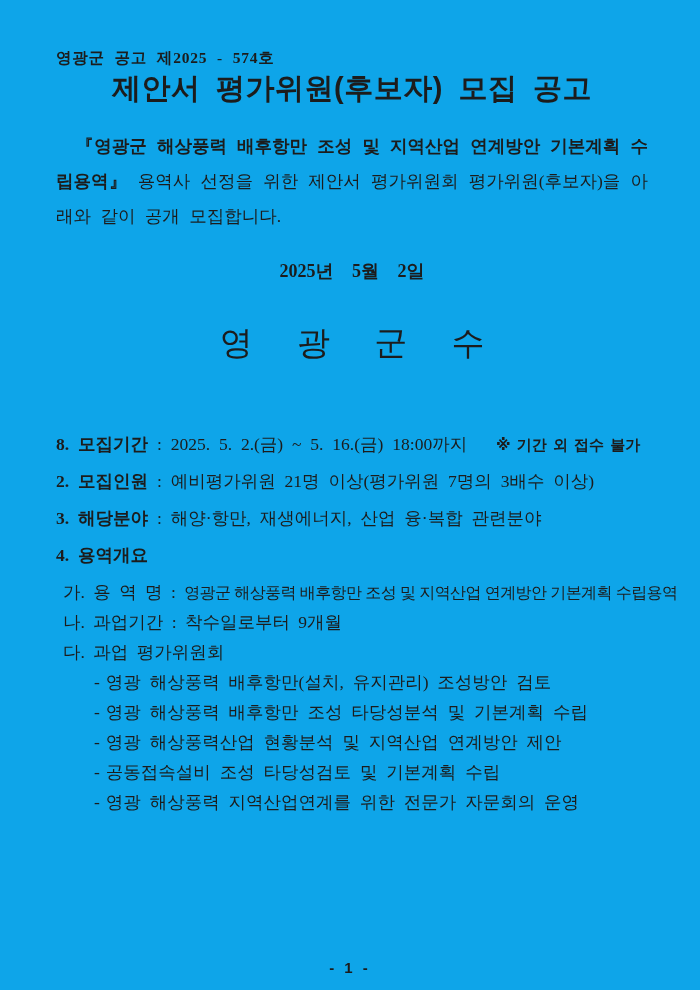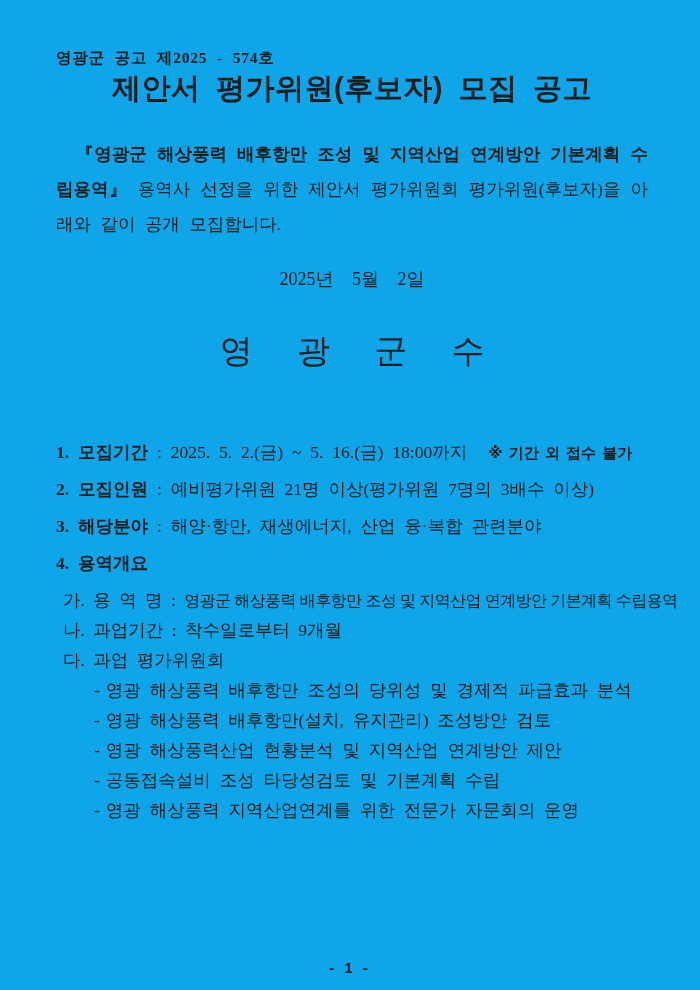--- a/index.html
+++ b/index.html
@@ -28,33 +28,34 @@
   .title {
     text-align: center;
     font-family: "Liberation Sans", "DejaVu Sans", sans-serif;
     font-weight: bold;
     font-size: 29px;
     letter-spacing: 0.5px;
     word-spacing: 7px;
     white-space: nowrap;
   }
   .intro {
-    margin-top: 28px;
+    margin-top: 20px;
     font-size: 17.5px;
     line-height: 35px;
     text-align: justify;
     text-indent: 20px;
     word-spacing: 5px;
   }
   .intro .bold { font-weight: bold; }
   .date-line {
     margin-top: 25px;
     text-align: center;
     font-size: 18px;
     word-spacing: 14px;
+    font-weight: bold;
   }
   .issuer {
     margin-top: 38px;
     text-align: center;
     font-size: 33px;
     letter-spacing: 12px;
     word-spacing: 12px;
     text-indent: 12px;
   }
   .section {
@@ -65,21 +66,21 @@
     line-height: 25px;
     margin-bottom: 12px;
     word-spacing: 4.5px;
     white-space: nowrap;
   }
   .item .label { font-weight: bold; }
   .note {
     font-family: "Liberation Sans", "DejaVu Sans", sans-serif;
     font-weight: bold;
     font-size: 15px;
-    margin-left: 12px;
+    margin-left: 20px;
     word-spacing: 2px;
   }
   .sub {
     margin-left: 7px;
     line-height: 25px;
     margin-bottom: 5px;
     word-spacing: 4px;
     white-space: nowrap;
   }
   .sub .condensed {
@@ -118,21 +119,21 @@
 
   <p class="intro"><span class="bold">『영광군 해상풍력 배후항만 조성 및 지역산업 연계방안 기본계획 수립용역』</span> <span>용역사 선정을 위한 제안서 평가위원회 평가위원(후보자)을 아래와 같이 공개 모집합니다.</span></p>
 
   <div class="date-line">2025년  5월  2일</div>
 
   <div class="issuer">영 광 군 수</div>
 
   <div class="section">
 
     <div class="item">
-      <span class="label">1. 모집기간</span>
+      <span class="label">8. 모집기간</span>
       <span class="sep">:</span>
       <span>2025. 5. 2.(금) ~ 5. 16.(금) 18:00까지</span>
       <span class="note">※ 기간 외 접수 불가</span>
     </div>
 
     <div class="item">
       <span class="label">2. 모집인원</span>
       <span class="sep">:</span>
       <span>예비평가위원 21명 이상(평가위원 7명의 3배수 이상)</span>
     </div>
@@ -157,24 +158,24 @@
       <span>나. 과업기간</span>
       <span class="sep">:</span>
       <span>착수일로부터 9개월</span>
     </div>
 
     <div class="sub">
       <span>다. 과업 평가위원회</span>
     </div>
 
     <div class="bullet">
-      <span class="dash">-</span><span>영광 해상풍력 배후항만 조성의 당위성 및 경제적 파급효과 분석</span>
+      <span class="dash">-</span><span>영광 해상풍력 배후항만(설치, 유지관리) 조성방안 검토</span>
     </div>
     <div class="bullet">
-      <span class="dash">-</span><span>영광 해상풍력 배후항만(설치, 유지관리) 조성방안 검토</span>
+      <span class="dash">-</span><span>영광 해상풍력 배후항만 조성 타당성분석 및 기본계획 수립</span>
     </div>
     <div class="bullet">
       <span class="dash">-</span><span>영광 해상풍력산업 현황분석 및 지역산업 연계방안 제안</span>
     </div>
     <div class="bullet">
       <span class="dash">-</span><span>공동접속설비 조성 타당성검토 및 기본계획 수립</span>
     </div>
     <div class="bullet">
       <span class="dash">-</span><span>영광 해상풍력 지역산업연계를 위한 전문가 자문회의 운영</span>
     </div>

